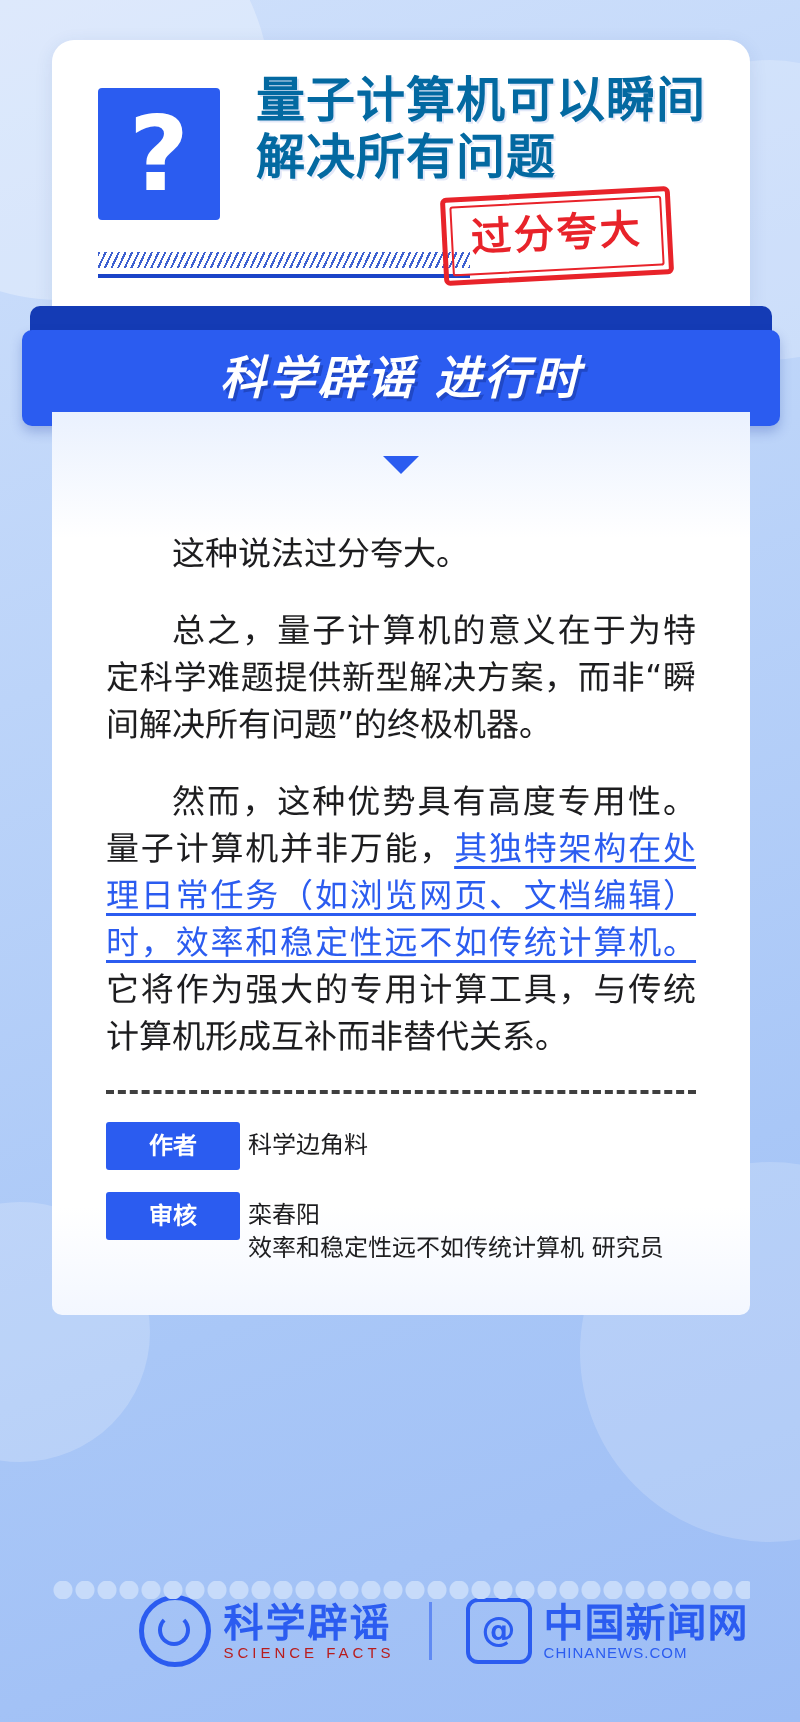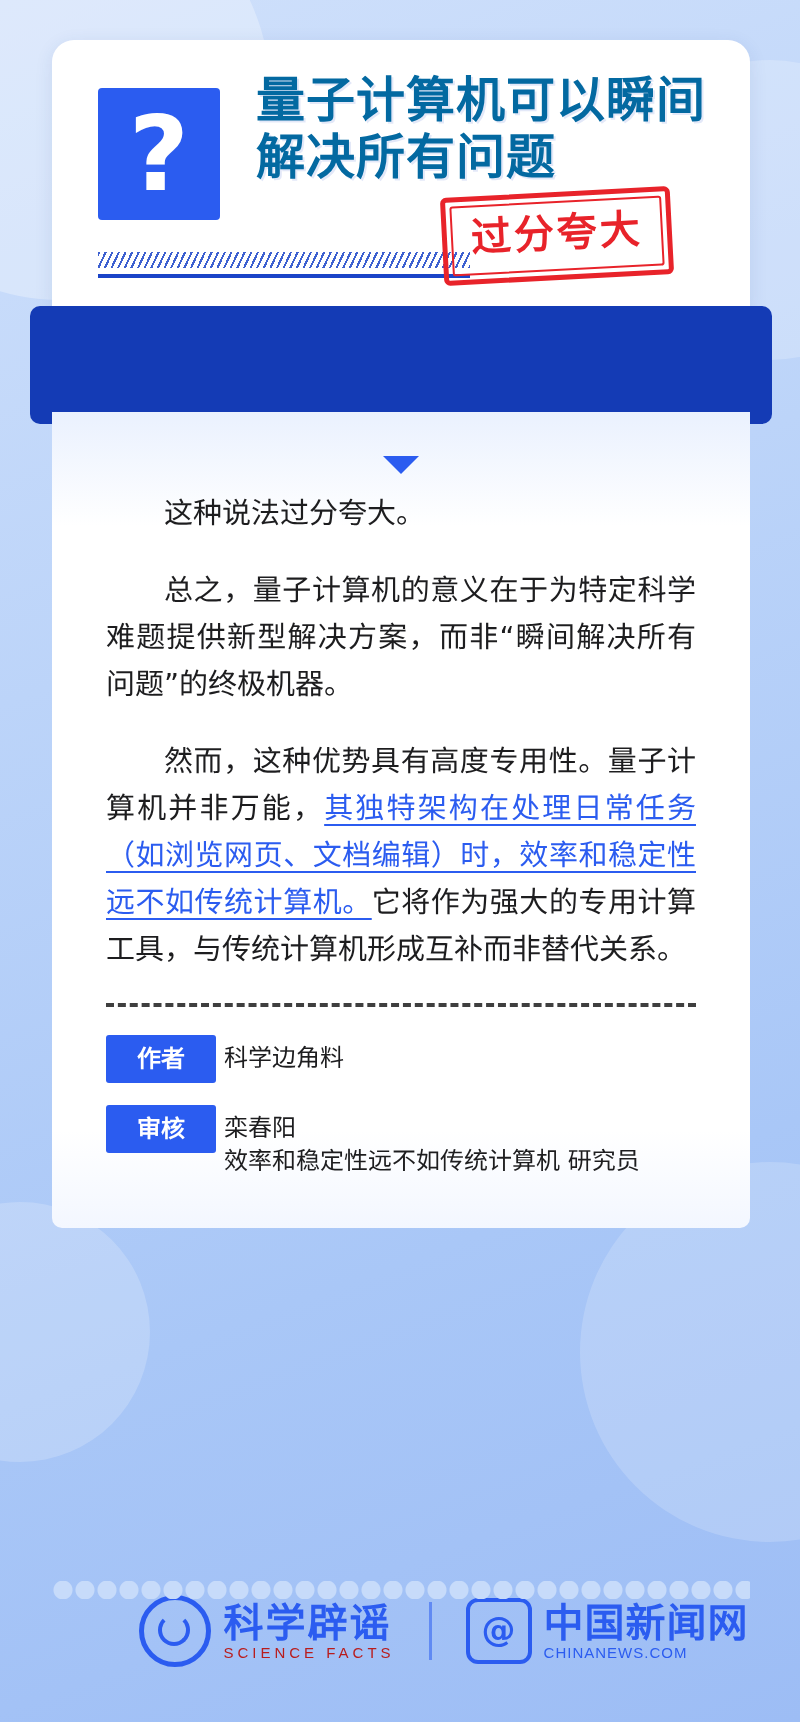--- a/index.html
+++ b/index.html
@@ -180,23 +180,24 @@
     margin-left: -18px;
     width: 0;
     height: 0;
     border-left: 18px solid transparent;
     border-right: 18px solid transparent;
     border-top: 18px solid #2b5cf0;
   }
   .article {
     padding: 78px 54px 0 54px;
     color: #1d1d1f;
-    font-size: 29px;
+    font-size: 33px;
     line-height: 47px;
     font-family: "DejaVu Sans", sans-serif;
+    margin-top: 40px;
   }
   .article p {
     margin: 0 0 30px 0;
     text-align: justify;
     text-indent: 2em;
   }
   .hl {
     color: #2b5cf0;
     text-decoration: underline;
     text-underline-offset: 6px;
@@ -212,21 +213,21 @@
 
   
   .credits { padding: 0 54px 8px 54px; }
   .credit-row {
     display: flex;
     align-items: flex-start;
     margin-bottom: 22px;
   }
   .credit-tag {
     flex: none;
-    width: 110px;
+    width: 134px;
     height: 48px;
     background: #2b5cf0;
     color: #ffffff;
     font-size: 24px;
     font-weight: bold;
     line-height: 48px;
     text-align: center;
     border-radius: 3px;
     font-family: "DejaVu Sans", sans-serif;
   }
@@ -340,20 +341,23 @@
   <div class="headline">量子计算机可以瞬间解决所有问题</div>
   <div class="rule-hatch"></div>
   <div class="rule-solid"></div>
   <div class="stamp">
     <div class="stamp-inner">过分夸大</div>
   </div>
 </div>
 
 <div class="banner-wrap">
   <div class="banner-shadow"></div>
+  <div class="banner">
+    <div class="banner-text">科学辟谣 进行时</div>
+  </div>
 </div>
 
 <div class="panel">
   <div class="caret"></div>
 
   <div class="article">
     <p>这种说法过分夸大。</p>
     <p>总之，量子计算机的意义在于为特定科学难题提供新型解决方案，而非“瞬间解决所有问题”的终极机器。</p>
     <p><span>然而，这种优势具有高度专用性。量子计算机并非万能，</span><a class="hl" href="#">其独特架构在处理日常任务（如浏览网页、文档编辑）时，效率和稳定性远不如传统计算机。</a><span>它将作为强大的专用计算工具，与传统计算机形成互补而非替代关系。</span></p>
   </div>

